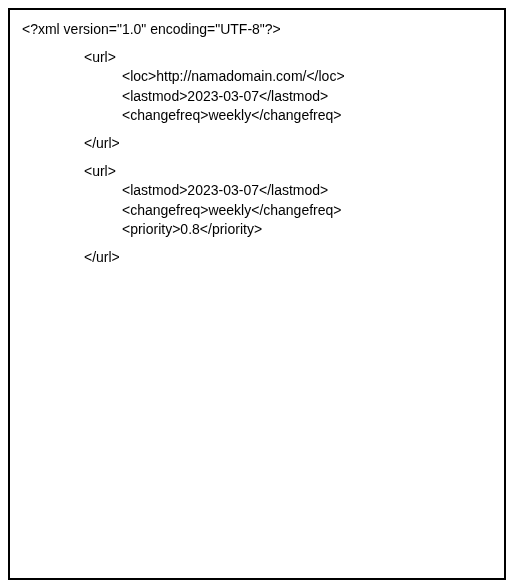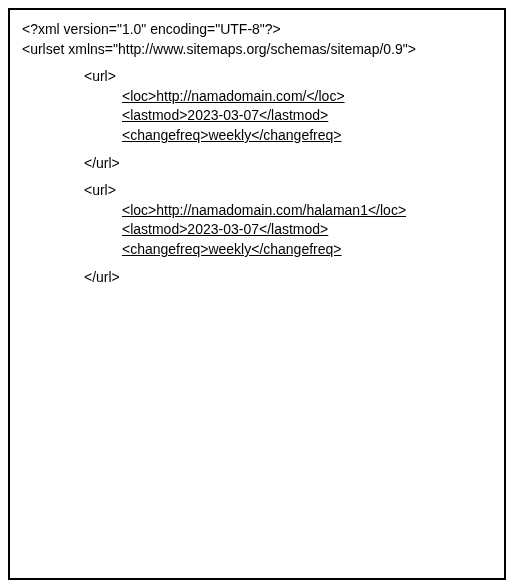--- a/index.html
+++ b/index.html
@@ -19,34 +19,33 @@
       padding: 10px 12px;
       font-size: 14px;
       line-height: 1.4;
       color: #000;
     }
     .code-line {
       white-space: pre;
       font-family: Arial, Helvetica, sans-serif;
     }
     .indent1 { padding-left: 62px; margin-top: 8px; }
-    .indent2 { padding-left: 100px; text-decoration: underline; }
+    .indent2 { padding-left: 100px; }
   </style>
 </head>
 <body>
 
 <div class="container">
   <div class="code-line">&lt;?xml version="1.0" encoding="UTF-8"?&gt;</div>
-  <div class="code-line">&lt;urlset xmlns="http://www.sitemaps.org/schemas/sitemap/0.9"&gt;</div>
 
   <div class="code-line indent1">&lt;url&gt;</div>
   <div class="code-line indent2">&lt;loc&gt;http://namadomain.com/&lt;/loc&gt;</div>
   <div class="code-line indent2">&lt;lastmod&gt;2023-03-07&lt;/lastmod&gt;</div>
   <div class="code-line indent2">&lt;changefreq&gt;weekly&lt;/changefreq&gt;</div>
   <div class="code-line indent1">&lt;/url&gt;</div>
 
   <div class="code-line indent1">&lt;url&gt;</div>
-  <div class="code-line indent2">&lt;loc&gt;http://namadomain.com/halaman1&lt;/loc&gt;</div>
   <div class="code-line indent2">&lt;lastmod&gt;2023-03-07&lt;/lastmod&gt;</div>
   <div class="code-line indent2">&lt;changefreq&gt;weekly&lt;/changefreq&gt;</div>
+  <div class="code-line indent2">&lt;priority&gt;0.8&lt;/priority&gt;</div>
   <div class="code-line indent1">&lt;/url&gt;</div>
 
 </div>
 
 </body></html>

